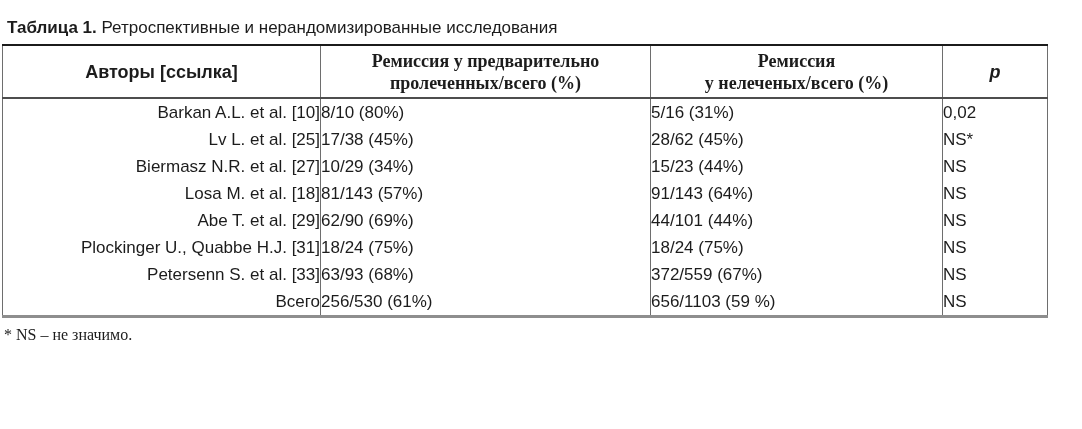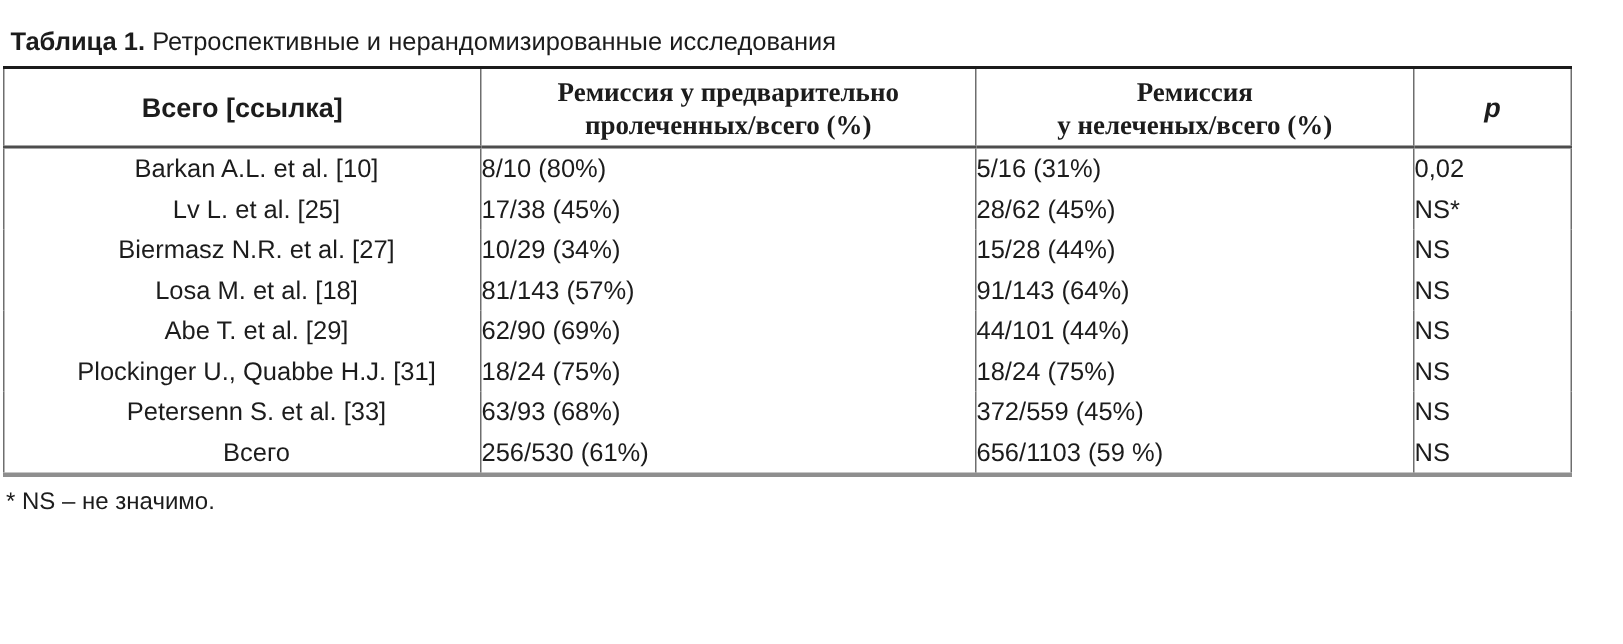--- a/index.html
+++ b/index.html
@@ -51,49 +51,50 @@
   th + th, td + td { border-left: 1px solid #6e6e6e; }
   tbody td {
     font-size: 17px;
     height: 27px;
     padding: 0;
     text-align: left;
     vertical-align: middle;
     white-space: nowrap;
   }
   td.authors {
-    text-align: center;
+    text-align: right;
     padding-left: 19px;
   }
   th.p-col { font-style: italic; }
   .hdr-line { display: block; font-family: Liberation Serif, serif; }
   .footnote {
     font-size: 16px;
     padding: 8px 0 0 4px;
+    font-family: Liberation Serif, serif;
   }
 </style>
 </head>
 <body>
 
 <div class="page">
 
   <div class="caption">
     <span class="cap-label">Таблица 1.</span><span> Ретроспективные и нерандомизированные исследования</span>
   </div>
 
   <table class="data-table">
     <colgroup>
       <col class="c-authors">
         <col class="c-pretreat">
         <col class="c-untreat">
         <col class="c-p">
     </colgroup>
     <thead>
       <tr>
-        <th>Всего [ссылка]</th>
+        <th>Авторы [ссылка]</th>
         <th>
           <span class="hdr-line">Ремиссия у предварительно</span>
           <span class="hdr-line">пролеченных/всего (%)</span>
         </th>
         <th>
           <span class="hdr-line">Ремиссия</span>
           <span class="hdr-line">у нелеченых/всего (%)</span>
         </th>
         <th class="p-col">p</th>
       </tr>
@@ -107,21 +108,21 @@
       </tr>
       <tr>
         <td class="authors">Lv L. et al. [25]</td>
         <td>17/38 (45%)</td>
         <td>28/62 (45%)</td>
         <td>NS*</td>
       </tr>
       <tr>
         <td class="authors">Biermasz N.R. et al. [27]</td>
         <td>10/29 (34%)</td>
-        <td>15/28 (44%)</td>
+        <td>15/23 (44%)</td>
         <td>NS</td>
       </tr>
       <tr>
         <td class="authors">Losa M. et al. [18]</td>
         <td>81/143 (57%)</td>
         <td>91/143 (64%)</td>
         <td>NS</td>
       </tr>
       <tr>
         <td class="authors">Abe T. et al. [29]</td>
@@ -131,21 +132,21 @@
       </tr>
       <tr>
         <td class="authors">Plockinger U., Quabbe H.J. [31]</td>
         <td>18/24 (75%)</td>
         <td>18/24 (75%)</td>
         <td>NS</td>
       </tr>
       <tr>
         <td class="authors">Petersenn S. et al. [33]</td>
         <td>63/93 (68%)</td>
-        <td>372/559 (45%)</td>
+        <td>372/559 (67%)</td>
         <td>NS</td>
       </tr>
       <tr>
         <td class="authors">Всего</td>
         <td>256/530 (61%)</td>
         <td>656/1103 (59 %)</td>
         <td>NS</td>
       </tr>
     </tbody>
   </table>

